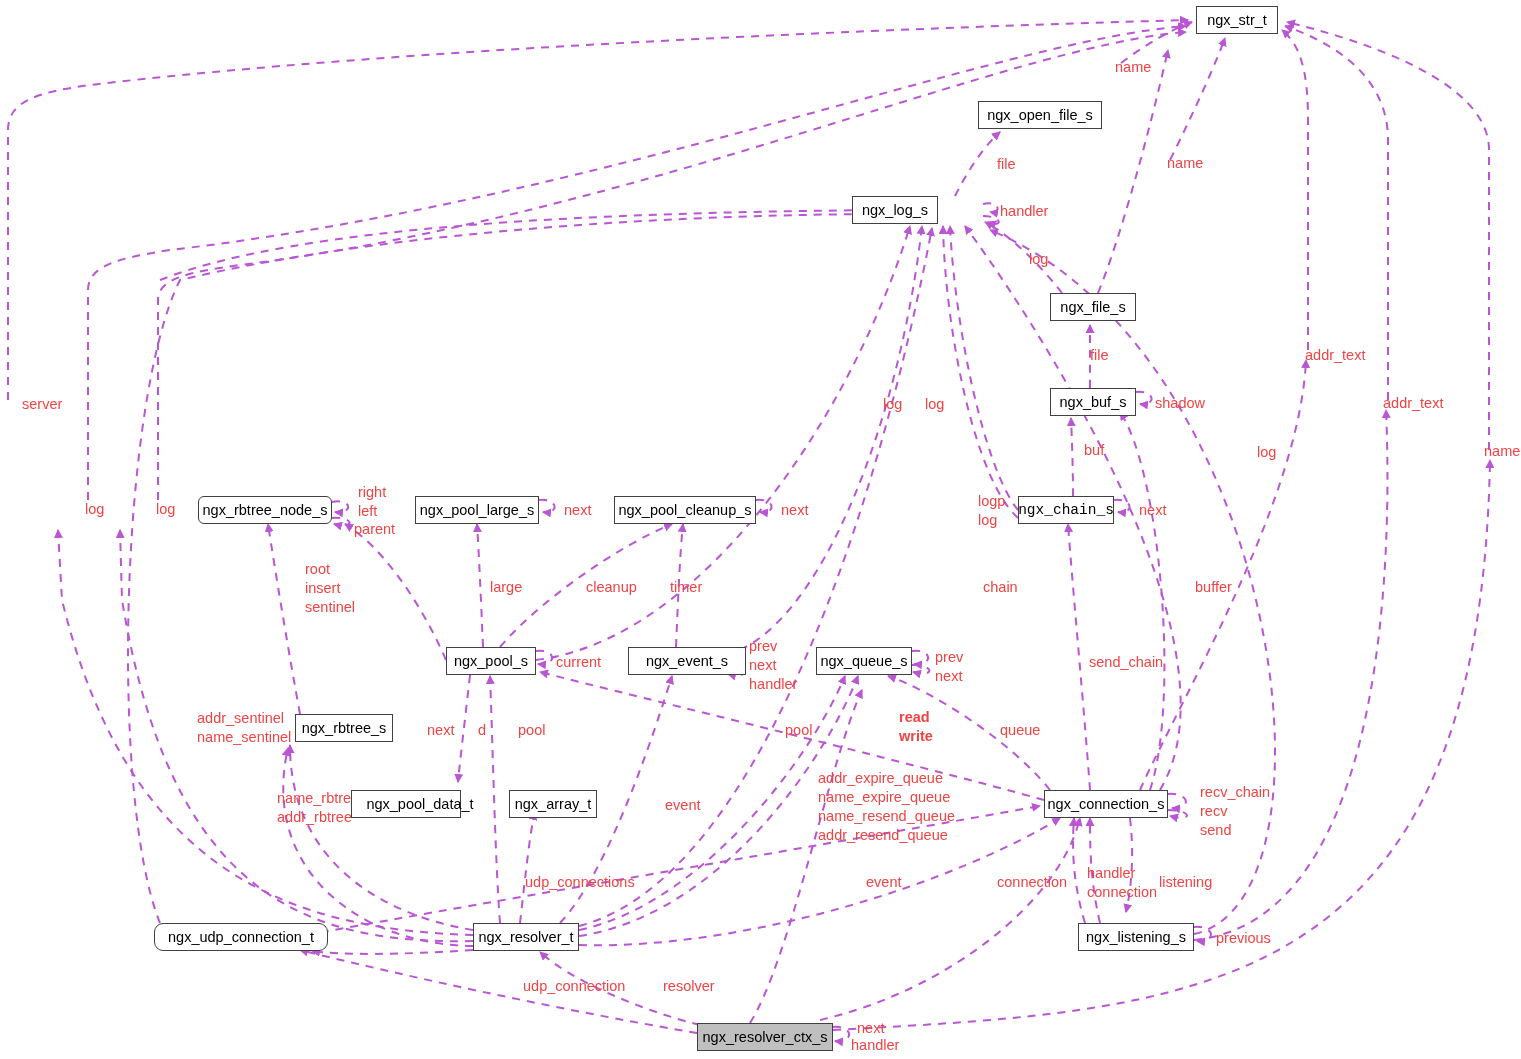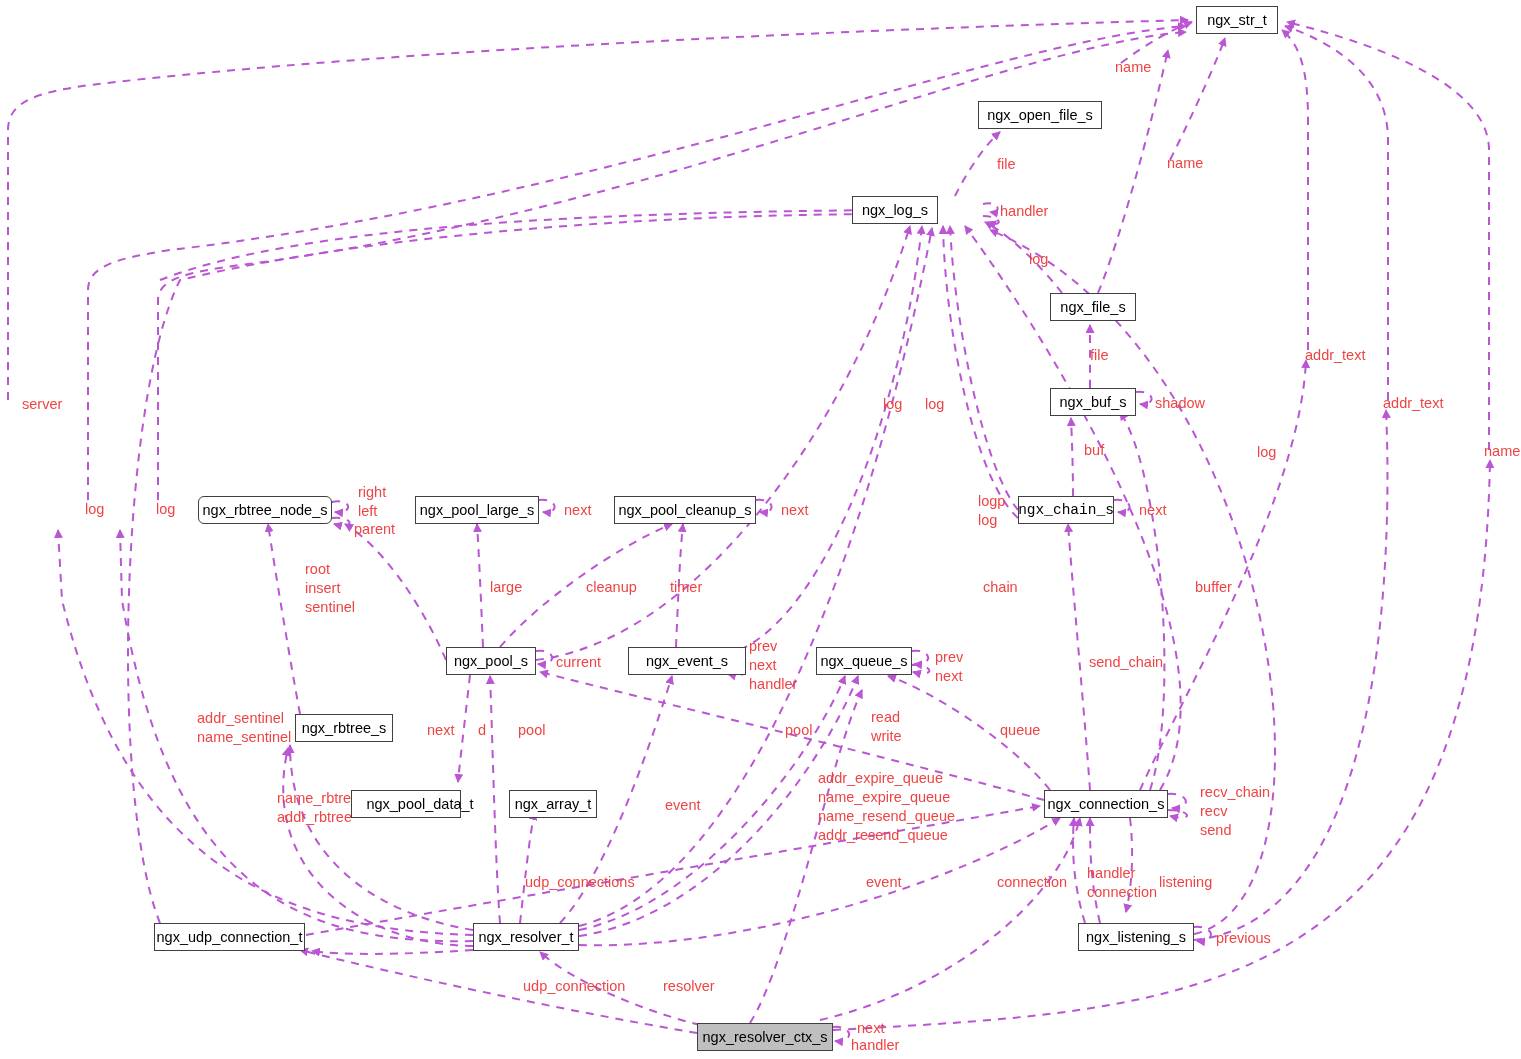--- a/index.html
+++ b/index.html
@@ -203,21 +203,21 @@
       <div class="node" style="left: 415px; top: 496px; width: 124px;">ngx_pool_large_s</div>
       <div class="node" style="left: 614px; top: 496px; width: 142px;">ngx_pool_cleanup_s</div>
       <div class="node" style="left: 1018px; top: 496px; width: 96px; font-family: Liberation Mono, monospace;">ngx_chain_s</div>
       <div class="node" style="left: 446px; top: 647px; width: 90px;">ngx_pool_s</div>
       <div class="node" style="left: 628px; top: 647px; width: 118px;">ngx_event_s</div>
       <div class="node" style="left: 816px; top: 647px; width: 96px;">ngx_queue_s</div>
       <div class="node" style="left: 295px; top: 714px; width: 98px;">ngx_rbtree_s</div>
       <div class="node" style="left: 351px; top: 790px; width: 110px; padding-left: 37px;">ngx_pool_data_t</div>
       <div class="node" style="left: 509px; top: 790px; width: 88px;">ngx_array_t</div>
       <div class="node" style="left: 1044px; top: 790px; width: 124px;">ngx_connection_s</div>
-      <div class="node" style="left: 154px; top: 923px; width: 151px;">ngx_udp_connection_t</div>
+      <div class="node" style="left: 154px; top: 923px; width: 174px; border-radius: 9px;">ngx_udp_connection_t</div>
       <div class="node" style="left: 473px; top: 923px; width: 106px;">ngx_resolver_t</div>
       <div class="node" style="left: 1078px; top: 923px; width: 116px;">ngx_listening_s</div>
       <div class="node highlight" style="left: 697px; top: 1023px; width: 136px;">ngx_resolver_ctx_s</div>
     </div>
   <div id="labels">
       <div class="edge-label" style="left: 1115px; top: 58px;">name</div>
       <div class="edge-label" style="left: 1167px; top: 154px;">name</div>
       <div class="edge-label" style="left: 997px; top: 155px;">file</div>
       <div class="edge-label" style="left: 1000px; top: 202px;">handler</div>
       <div class="edge-label" style="left: 1029px; top: 250px;">log</div>
@@ -255,21 +255,21 @@
 handler</div>
       <div class="edge-label" style="left: 935px; top: 648px;">prev
 next</div>
       <div class="edge-label" style="left: 1089px; top: 653px;">send_chain</div>
       <div class="edge-label" style="left: 197px; top: 709px;">addr_sentinel
 name_sentinel</div>
       <div class="edge-label" style="left: 427px; top: 721px;">next</div>
       <div class="edge-label" style="left: 478px; top: 721px;">d</div>
       <div class="edge-label" style="left: 518px; top: 721px;">pool</div>
       <div class="edge-label" style="left: 785px; top: 721px;">pool</div>
-      <div class="edge-label" style="left: 871px; top: 708px;">read
+      <div class="edge-label" style="left: 899px; top: 708px; font-weight: bold;">read
 write</div>
       <div class="edge-label" style="left: 1000px; top: 721px;">queue</div>
       <div class="edge-label" style="left: 1200px; top: 783px;">recv_chain
 recv
 send</div>
       <div class="edge-label" style="left: 277px; top: 789px;">name_rbtree
 addr_rbtree</div>
       <div class="edge-label" style="left: 818px; top: 769px;">addr_expire_queue
 name_expire_queue
 name_resend_queue

